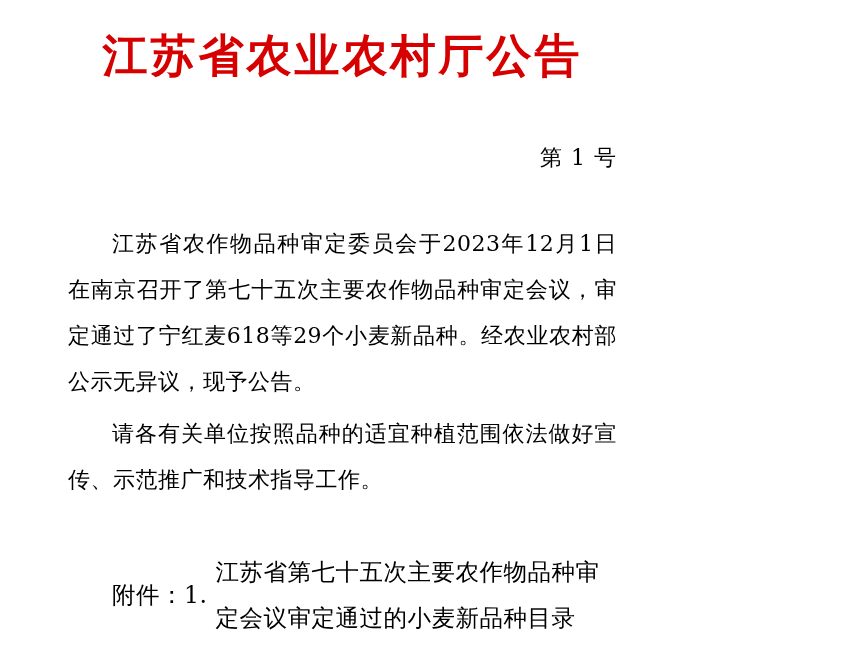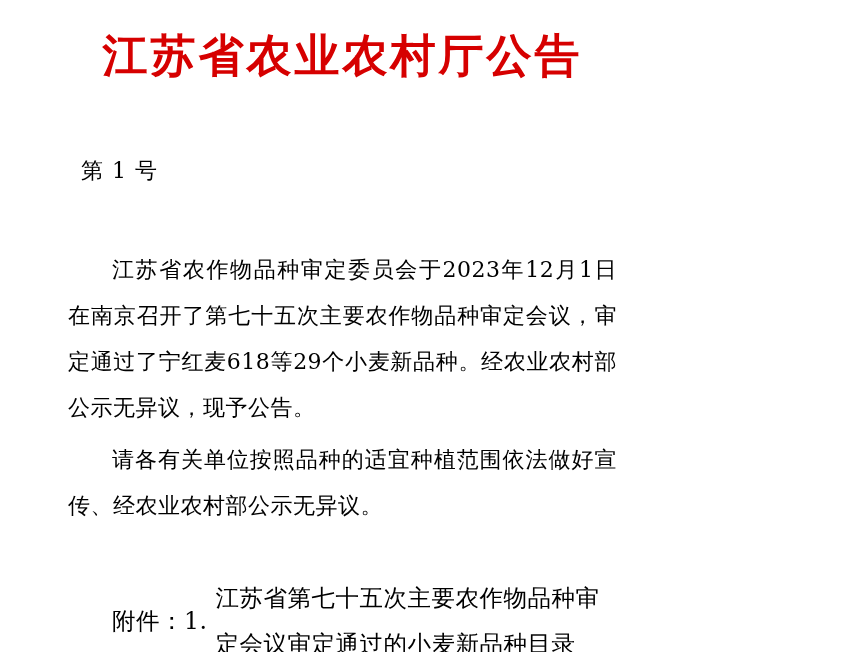--- a/index.html
+++ b/index.html
@@ -27,23 +27,23 @@
     text-align: center;
     color: #d60000;
     font-family: "DejaVu Serif", "Liberation Serif", serif;
     font-weight: bold;
     font-size: 45px;
     letter-spacing: 3px;
     line-height: 1.35;
     white-space: nowrap;
   }
   .doc-number {
-    margin: 13px;
+    margin: 0;
     padding-top: 56px;
-    text-align: left;
+    text-align: right;
     font-size: 22px;
     letter-spacing: 1px;
     color: #000;
   }
   .body-block {
     padding-top: 48px;
   }
   p.para {
     margin: 0 0 6px 0;
     font-size: 22px;
@@ -84,21 +84,21 @@
 <body>
 
 <div class="page">
 
   <h1 class="doc-title">江苏省农业农村厅公告</h1>
 
   <div class="doc-number">第 1 号</div>
 
   <div class="body-block">
     <p class="para">江苏省农作物品种审定委员会于2023年12月1日在南京召开了第七十五次主要农作物品种审定会议，审定通过了宁红麦618等29个小麦新品种。经农业农村部公示无异议，现予公告。</p>
-    <p class="para">请各有关单位按照品种的适宜种植范围依法做好宣传、经农业农村部公示无异议。</p>
+    <p class="para">请各有关单位按照品种的适宜种植范围依法做好宣传、示范推广和技术指导工作。</p>
   </div>
 
   <div class="attachment">
     <div class="attachment-row">
       <span class="attachment-label">附件：</span>
       <span class="attachment-index">1.</span>
       <span class="attachment-text">江苏省第七十五次主要农作物品种审定会议审定通过的小麦新品种目录</span>
     </div>
   </div>
 

